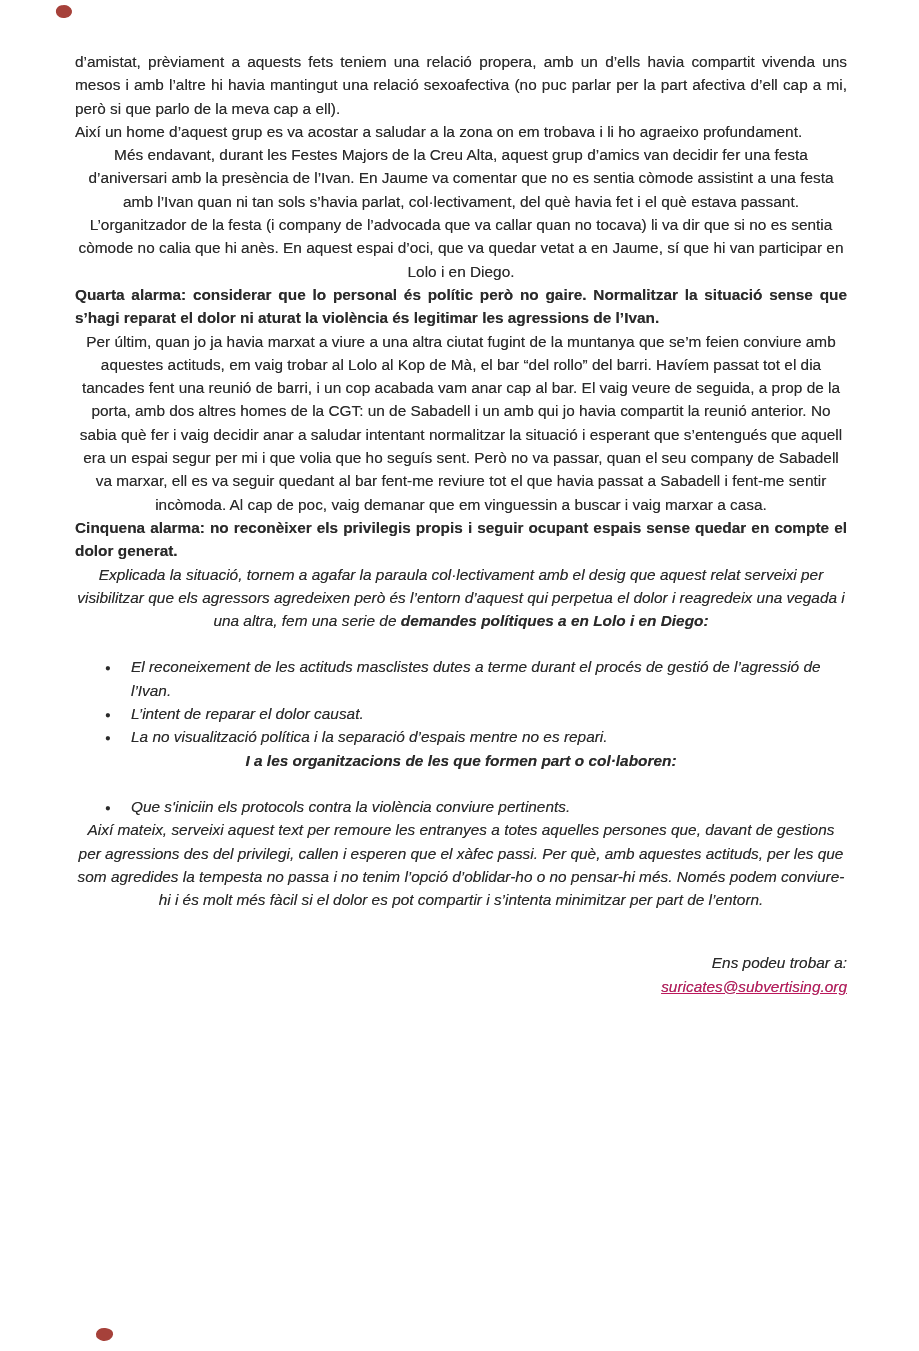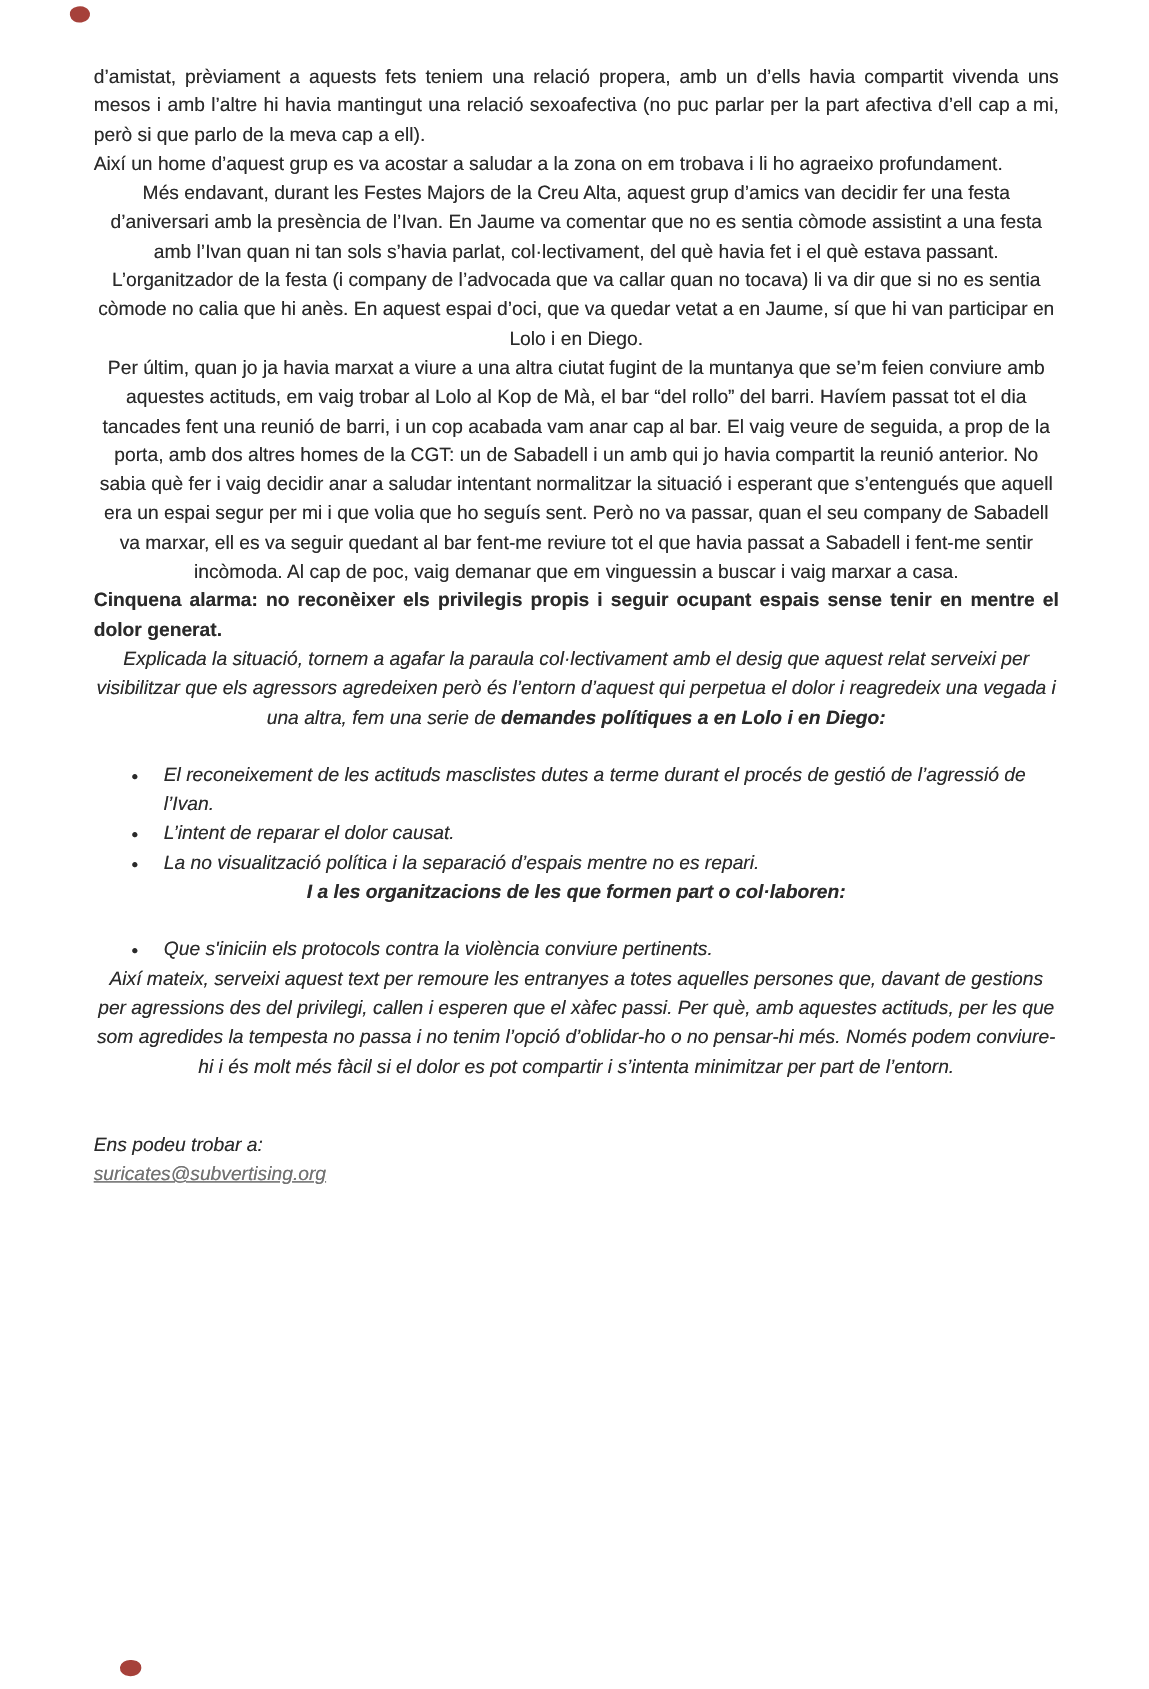--- a/index.html
+++ b/index.html
@@ -43,20 +43,21 @@
   ul.bullets li::before {
     content: "\25CF";
     position: absolute;
     left: 30px;
     top: 1px;
     font-size: 9.5px;
     font-style: normal;
   }
   .contact {
     margin-top: 40px;
+    text-align: right;
     font-style: italic;
   }
   .contact .email-link {
     color: #4a7bbf;
     text-decoration: underline;
     cursor: pointer;
   }
   .ink-mark {
     position: absolute;
     opacity: 0.92;
@@ -85,39 +86,40 @@
 
   <div class="ink-mark ink-top" style="background: rgb(158, 49, 41);"></div>
   <div class="ink-mark ink-bottom" style="background: rgb(158, 49, 41);"></div>
 
   <div class="content">
 
     <p class="just">d’amistat, prèviament a aquests fets teniem una relació propera, amb un d’ells havia compartit vivenda uns mesos i amb l’altre hi havia mantingut una relació sexoafectiva (no puc parlar per la part afectiva d’ell cap a mi, però si que parlo de la meva cap a ell).</p>
     <p class="just">Així un home d’aquest grup es va acostar a saludar a la zona on em trobava i li ho agraeixo profundament.</p>
 
     <p class="just gap">Més endavant, durant les Festes Majors de la Creu Alta, aquest grup d’amics van decidir fer una festa d’aniversari amb la presència de l’Ivan. En Jaume va comentar que no es sentia còmode assistint a una festa amb l’Ivan quan ni tan sols s’havia parlat, col·lectivament, del què havia fet i el què estava passant. L’organitzador de la festa (i company de l’advocada que va callar quan no tocava) li va dir que si no es sentia còmode no calia que hi anès. En aquest espai d’oci, que va quedar vetat a en Jaume, sí que hi van participar en Lolo i en Diego.</p>
+    <p class="bold just">Quarta alarma: considerar que lo personal és polític però no gaire. Normalitzar la situació sense que s’hagi reparat el dolor ni aturat la violència és legitimar les agressions de l’Ivan.</p>
 
     <p class="just gap">Per últim, quan jo ja havia marxat a viure a una altra ciutat fugint de la muntanya que se’m feien conviure amb aquestes actituds, em vaig trobar al Lolo al Kop de Mà, el bar  “del rollo” del barri. Havíem passat tot el dia tancades fent una reunió de barri, i un cop acabada vam anar cap al bar. El vaig veure de seguida, a prop de la porta, amb dos altres homes de la CGT: un de Sabadell i un amb qui jo havia compartit la reunió anterior. No sabia què fer i vaig decidir anar a saludar intentant normalitzar la situació i esperant que s’entengués que aquell era un espai segur per mi i que volia que ho seguís sent. Però no va passar, quan el seu company de Sabadell va marxar, ell es va seguir quedant al bar fent-me reviure tot el que havia passat a Sabadell i fent-me sentir incòmoda. Al cap de poc, vaig demanar que em vinguessin a buscar i vaig marxar a casa.</p>
-    <p class="bold just">Cinquena alarma: no reconèixer els privilegis propis i seguir ocupant espais sense tenir en mentre el dolor generat.</p>
+    <p class="bold just">Cinquena alarma: no reconèixer els privilegis propis i seguir ocupant espais sense quedar en compte el dolor generat.</p>
 
     <p class="just gap"><span class="ital">Explicada la situació, tornem a agafar la paraula col·lectivament amb el desig que aquest relat serveixi per visibilitzar que els agressors agredeixen però és l’entorn d’aquest qui perpetua el dolor i reagredeix una vegada i una altra, fem una serie de </span><span class="bold-ital">demandes polítiques a en Lolo i en Diego:</span></p>
 
     <ul class="bullets">
       <li>El reconeixement de les actituds masclistes dutes a terme durant el procés de gestió de l’agressió de l’Ivan.</li>
       <li>L’intent de reparar el dolor causat.</li>
       <li>La no visualització política i la separació d’espais mentre no es repari.</li>
     </ul>
 
     <p class="bold-ital gap">I a les organitzacions de les que formen part o col·laboren:</p>
 
     <ul class="bullets">
       <li>Que s'iniciin els protocols contra la violència conviure pertinents.</li>
     </ul>
 
     <p class="ital just gap">Així mateix, serveixi aquest text per remoure les entranyes a totes aquelles persones que, davant de gestions per agressions des del privilegi, callen i esperen que el xàfec passi. Per què, amb aquestes actituds, per les que som agredides la tempesta no passa i no tenim l’opció d’oblidar-ho o no pensar-hi més. Només podem conviure-hi i és molt més fàcil si el dolor es pot compartir i s’intenta minimitzar per part de l’entorn.</p>
 
     <div class="contact">
       <p>Ens podeu trobar a:</p>
-      <p><a class="email-link" style="color: #737373;">suricates@subvertising.org</a></p>
+      <p><a class="email-link" style="color: #be185d;">suricates@subvertising.org</a></p>
     </div>
 
   </div>
 </div>
 
 </body></html>

